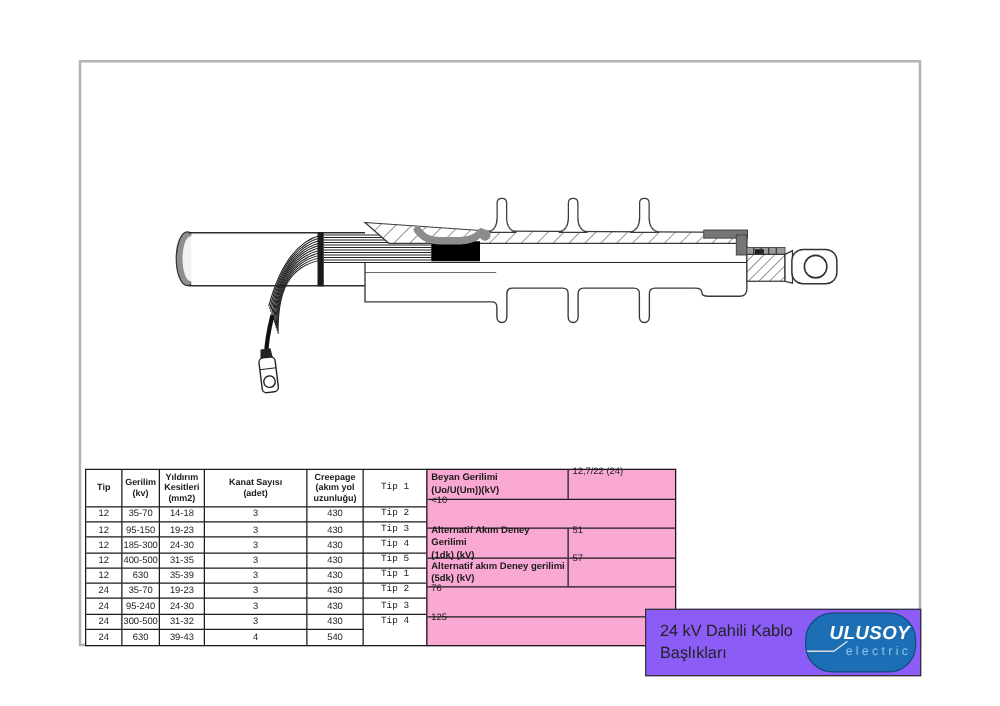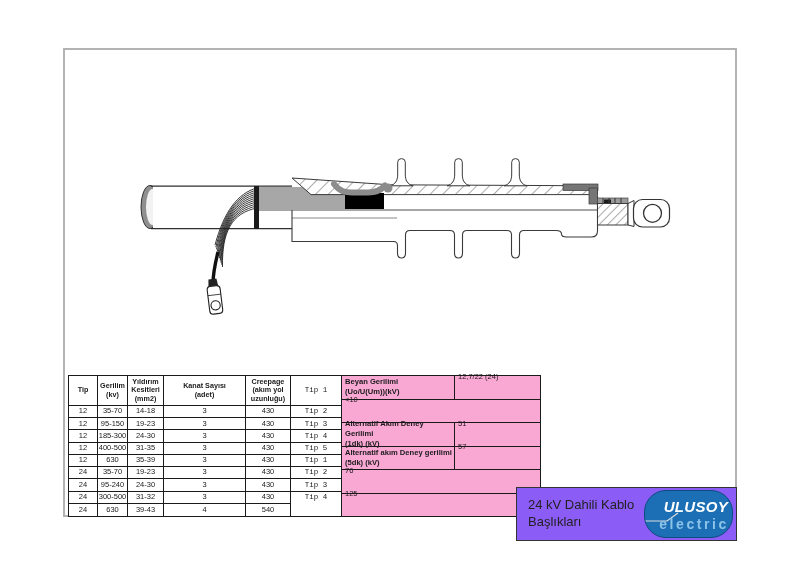--- a/index.html
+++ b/index.html
@@ -57,22 +57,22 @@
   .title-text{position:absolute;left:11px;top:9px;font-size:13px;color:#222;line-height:1.3;}
   .logo{
     position:absolute;top:2px;right:3px;width:89px;height:48px;
     background:#1c6fb5;border:1px solid #0d4c80;box-sizing:border-box;overflow:hidden;
   }
   .logo-brand{
     position:absolute;top:8px;right:4px;color:#ffffff;font-weight:bold;
     font-style:italic;font-size:15px;letter-spacing:.3px;line-height:1;
   }
   .logo-sub{
-    position:absolute;top:26px;right:3px;color:#8cc3e8;font-size:14px;
-    letter-spacing:2.6px;font-weight:bold;line-height:1;padding-left:31px;
+    position:absolute;top:26px;right:3px;color:#8cc3e8;font-size:10px;
+    letter-spacing:2.6px;font-weight:normal;line-height:1;padding-left:31px;
   }
   .logo-swoosh{position:absolute;left:0;top:0;}
 </style>
 </head>
 <body>
 
 <div class="frame"></div>
 
 <svg class="drawing-svg" viewBox="0 0 800 565" aria-hidden="true">
   <defs>

